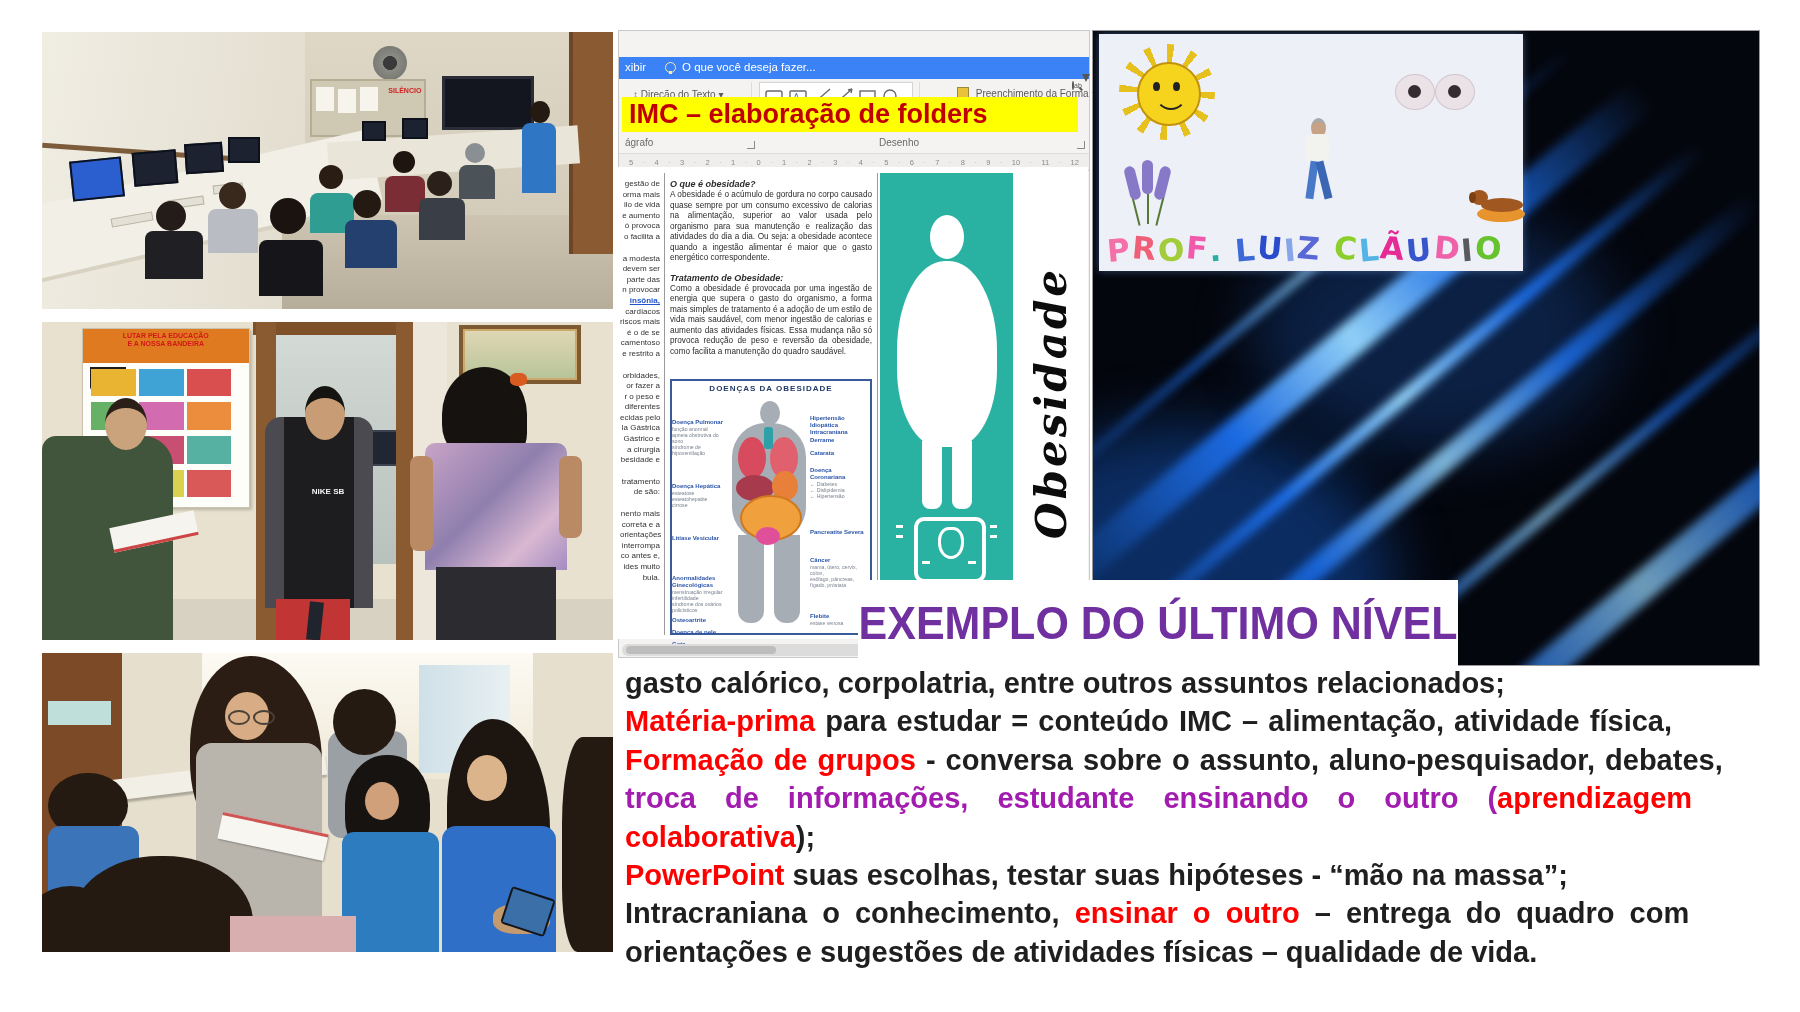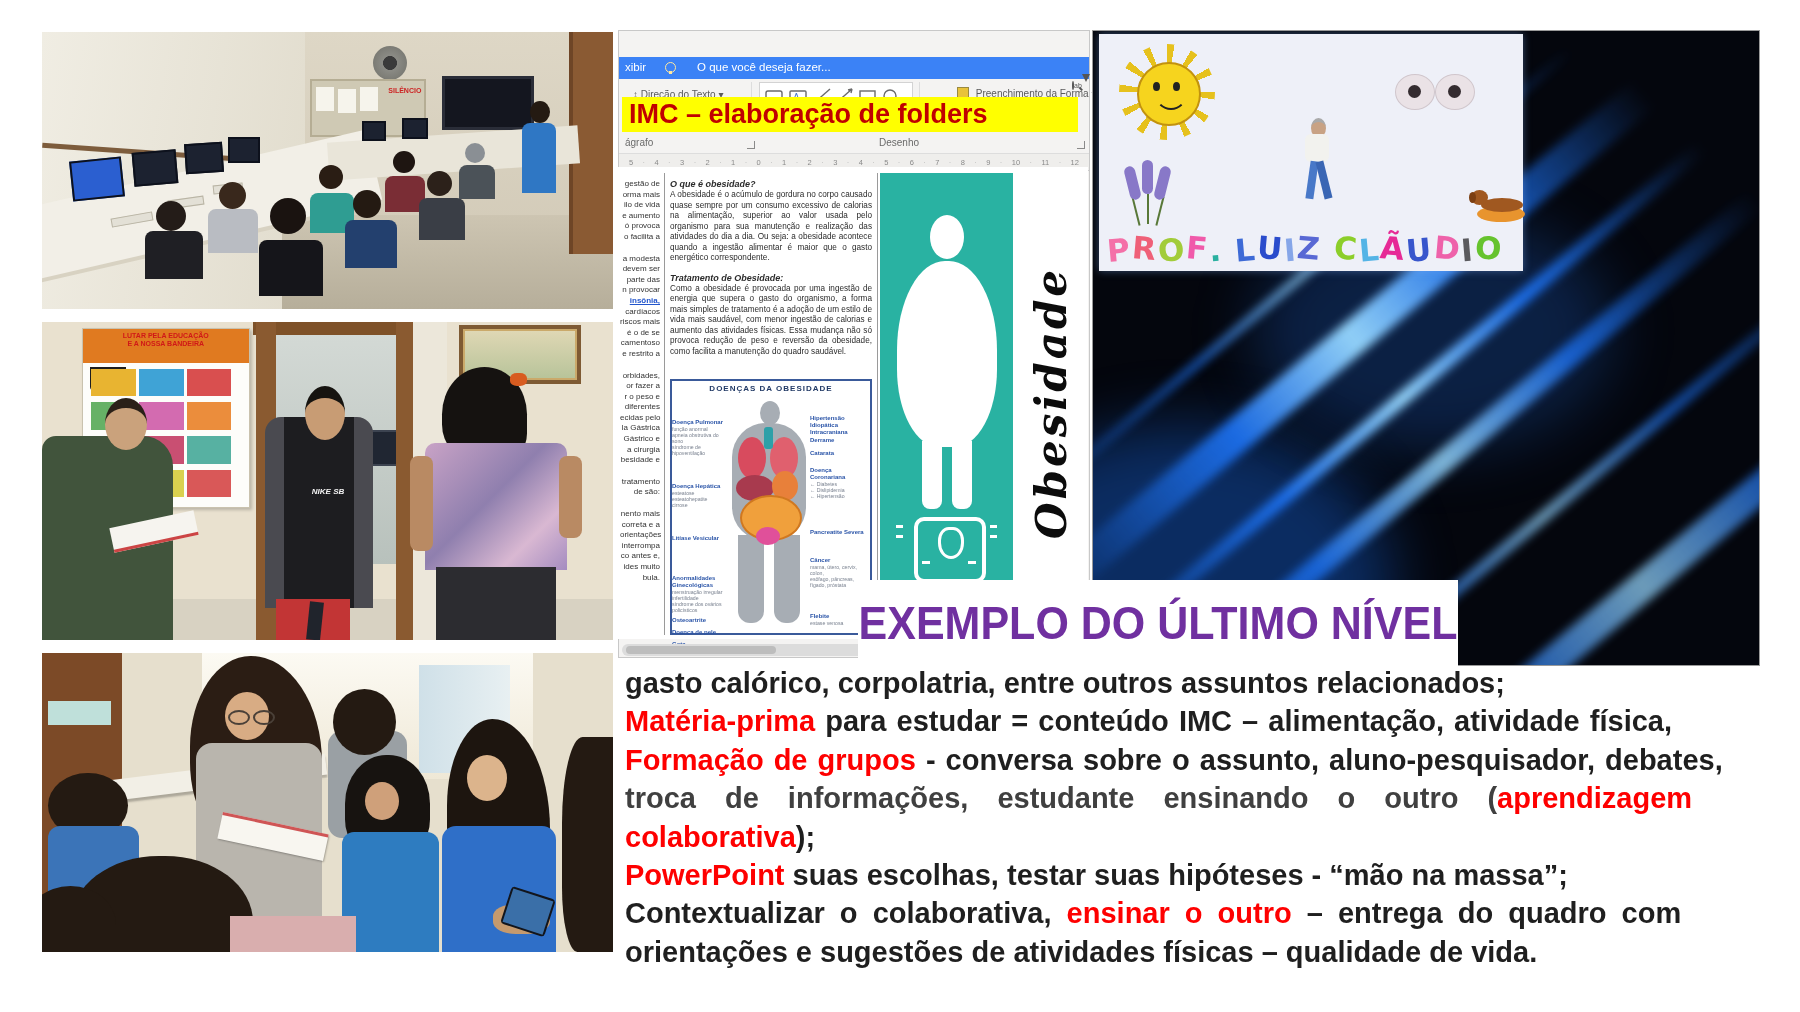--- a/index.html
+++ b/index.html
@@ -45,41 +45,41 @@
   .p2-grid div{width:30%;height:21%;background-image:linear-gradient(0deg,rgba(255,255,255,.7) 1px,transparent 1px);background-size:100% 4px}
   .p2-frame{left:73%;top:1%;width:20%;height:16%;background:#caa96a;border:4px solid #7e5a33}
   .p2-frame i{position:absolute;inset:2px;background:linear-gradient(180deg,#dfd7b4,#b8c49a);display:block}
   .p2-doorL{left:37.5%;top:0;width:3.5%;height:100%;background:#8a5a30}
   .p2-doorR{left:62%;top:0;width:3%;height:100%;background:#8a5a30}
   .p2-beam{left:37%;top:0;width:28.5%;height:4%;background:#7e5128}
   .p2-glass{left:41%;top:4%;width:21%;height:72%;background:linear-gradient(#d3d9d5,#b8c1bc)}
   .p2-screen{left:57.2%;top:34%;width:5.5%;height:10%;background:#202632;border:2px solid #3c4350}
   .p2-col{left:65%;top:0;width:6%;height:100%;background:#ece7da}
   .p2-body{position:absolute}
-  .p2-nike{position:absolute;left:44.6%;top:52%;width:11%;color:#f3f3f3;font-size:8px;font-weight:bold;font-style:italic;text-align:center}
+  .p2-nike{position:absolute;left:44.6%;top:52%;width:11%;color:#f3f3f3;font-size:8px;font-weight:bold;text-align:center}
 
   
   .p3-bg{inset:0;background:#e6dfcd}
   .p3-window{left:28%;top:0;width:58%;height:42%;background:linear-gradient(#fcfaf3,#efe8d6)}
   .p3-curtain{left:66%;top:4%;width:16%;height:36%;background:linear-gradient(90deg,#cfe0e8,#e8f0f2)}
   .p3-door{left:0;top:0;width:14%;height:100%;background:#7c4a27}
   .p3-sign{left:1%;top:16%;width:11%;height:8%;background:#bfe0da}
   .p3-rail{left:3%;top:39%;width:47%;height:7%;background:#f2efe6;transform:rotate(-7deg);box-shadow:0 3px 2px rgba(0,0,0,.25)}
   .p3-hair{position:absolute;background:#241a12}
   .p3-folder{left:31%;top:57%;width:19%;height:8%;background:#f8f6f0;border-top:3px solid #cf5555;transform:rotate(12deg);box-shadow:1px 1px 2px rgba(0,0,0,.3)}
   .p3-phone{left:81%;top:80%;width:8%;height:13%;background:#12151c;border-radius:4px;transform:rotate(18deg)}
   .p3-phone i{position:absolute;inset:2px;background:#3a6fa8;display:block}
 
   
   #ppt{left:618px;top:30px;width:472px;height:628px;background:#f4f3f2;border:1px solid #c8c8c8;box-sizing:border-box}
   .ttl{left:0;top:0;width:100%;height:26px;background:#b5472c;color:#f7ebe6;font-size:11px;line-height:26px;padding-left:26px;box-sizing:border-box;white-space:nowrap}
   .ttl-deco{border-radius:50%;background:rgba(255,255,255,.08)}
   .tabrow{left:0;top:26px;width:100%;height:22px;background:#b5472c;color:#fff;font-size:11.5px}
   .tab{position:absolute;left:6px;top:4px}
-  .tellme{position:absolute;left:46px;top:4px;display:flex;align-items:center;gap:21px}
+  .tellme{position:absolute;left:46px;top:4px;display:flex;align-items:center;gap:6px}
   .bulb{width:9px;height:9px;border:1.5px solid #ffe9a0;border-radius:50%;position:relative}
   .bulb:after{content:"";position:absolute;left:2.5px;top:8px;width:3px;height:3px;background:#ffe9a0}
   .ribbon{left:0;top:48px;width:100%;height:58px;background:#f4f3f2}
   .rb-item{position:absolute;color:#5a5a5a;font-size:10px;white-space:nowrap}
   .gallery{position:absolute;left:140px;top:3px;width:152px;height:46px;background:#fff;border:1px solid #d3d3d3}
   .vsep{position:absolute;top:3px;width:1px;height:48px;background:#ddd}
   .bucket{display:inline-block;width:10px;height:9px;background:#e8c23a;border:1px solid #9a8a40;margin-right:4px;vertical-align:-1px}
   .mini-ic{position:absolute;right:3px;top:2px;width:14px;color:#555;font-size:7px;text-align:center;line-height:9px}
   .srch{width:7px;height:7px;border:1.5px solid #555;border-radius:50%;margin:0 auto;position:relative}
   .srch:after{content:"";position:absolute;left:6px;top:6px;width:4px;height:1.5px;background:#555;transform:rotate(45deg)}
@@ -620,20 +620,20 @@
   </div>
 
   <div class="a" id="exemplo">
     <span style="color: rgb(112, 48, 160);">EXEMPLO DO ÚLTIMO NÍVEL</span>
   </div>
 
   <div class="a" id="bodytext">
       <div class="bline" style="word-spacing: 0px;"><span class="seg-blk" style="color: rgb(31, 31, 31);">gasto calórico, corpolatria, entre outros assuntos relacionados;</span></div>
       <div class="bline" style="word-spacing: 2px;"><span class="seg-red" style="color: rgb(254, 0, 0);">Matéria-prima</span><span class="seg-blk" style="color: rgb(31, 31, 31);"> para estudar = conteúdo IMC – alimentação, atividade física,</span></div>
       <div class="bline" style="word-spacing: 2px;"><span class="seg-red" style="color: rgb(254, 0, 0);">Formação de grupos</span><span class="seg-blk" style="color: rgb(31, 31, 31);"> - conversa sobre o assunto, aluno-pesquisador, debates,</span></div>
-      <div class="bline" style="word-spacing: 21px;"><span class="seg-blk" style="color: #404040;">troca de informações, estudante ensinando o outro (</span><span class="seg-red" style="color: rgb(254, 0, 0);">aprendizagem</span></div>
+      <div class="bline" style="word-spacing: 21px;"><span class="seg-blk" style="color: #a21caf;">troca de informações, estudante ensinando o outro (</span><span class="seg-red" style="color: rgb(254, 0, 0);">aprendizagem</span></div>
       <div class="bline" style="word-spacing: 0px;"><span class="seg-red" style="color: rgb(254, 0, 0);">colaborativa</span><span class="seg-blk" style="color: rgb(31, 31, 31);">);</span></div>
       <div class="bline" style="word-spacing: 0px;"><span class="seg-red" style="color: rgb(254, 0, 0);">PowerPoint</span><span class="seg-blk" style="color: rgb(31, 31, 31);"> suas escolhas, testar suas hipóteses - “mão na massa”;</span></div>
-      <div class="bline" style="word-spacing: 7px;"><span class="seg-blk" style="color: rgb(31, 31, 31);">Contextualizar o colaborativa, </span><span class="seg-red" style="color: rgb(254, 0, 0);">ensinar o outro</span><span class="seg-blk" style="color: rgb(31, 31, 31);"> – entrega do quadro com</span></div>
+      <div class="bline" style="word-spacing: 7px;"><span class="seg-blk" style="color: rgb(31, 31, 31);">Intracraniana o conhecimento, </span><span class="seg-red" style="color: rgb(254, 0, 0);">ensinar o outro</span><span class="seg-blk" style="color: rgb(31, 31, 31);"> – entrega do quadro com</span></div>
       <div class="bline" style="word-spacing: 0px;"><span class="seg-blk" style="color: rgb(31, 31, 31);">orientações e sugestões de atividades físicas – qualidade de vida.</span></div>
     </div>
 
 </div>
 
 </body></html>

